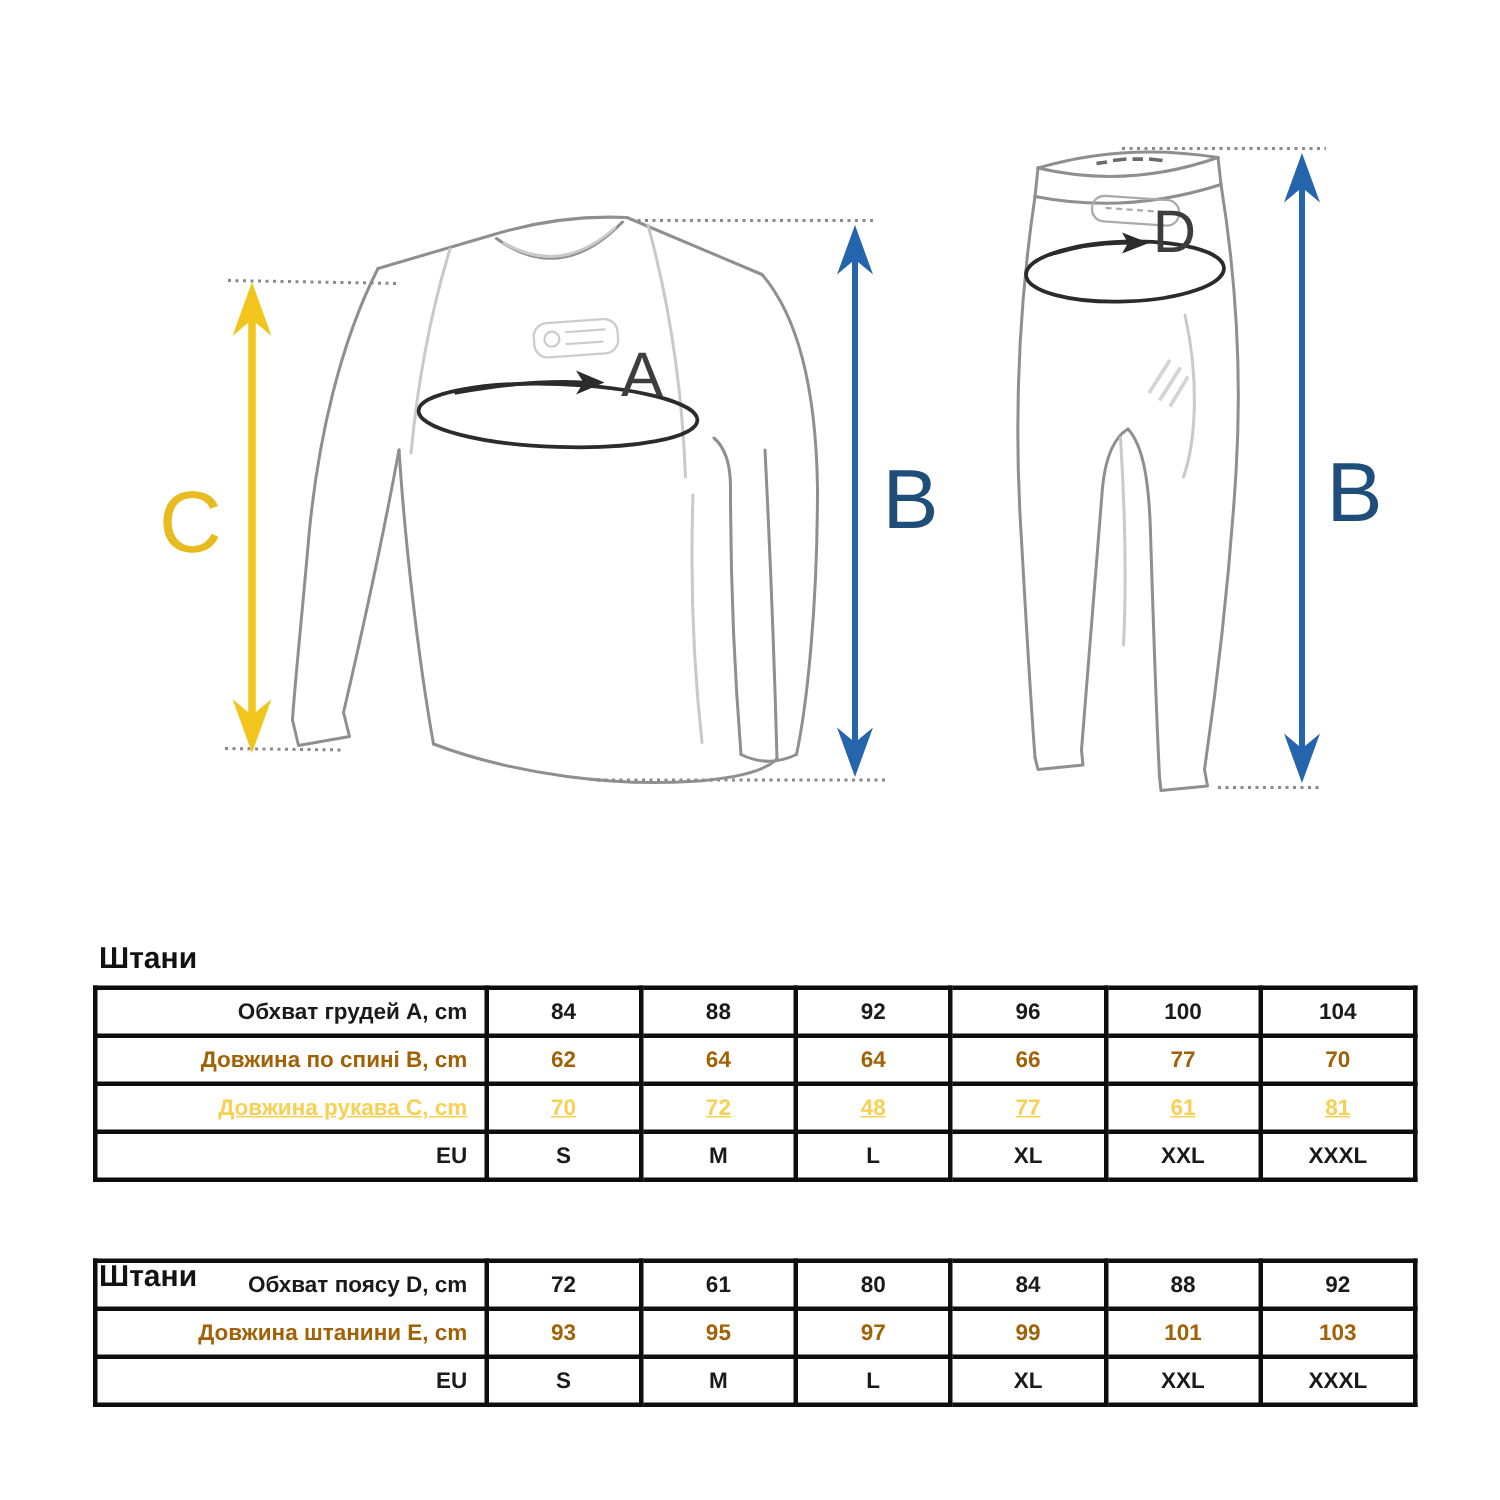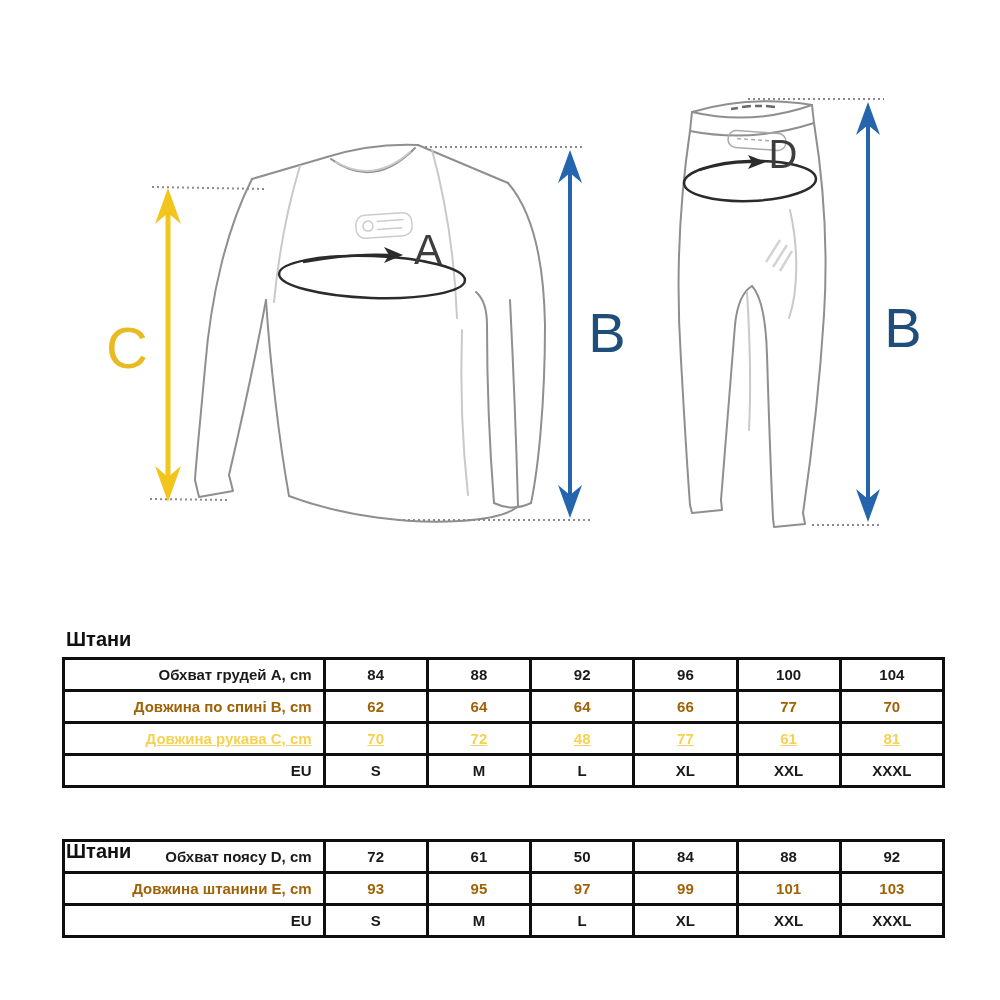--- a/index.html
+++ b/index.html
@@ -244,21 +244,21 @@
         <col class="c-val">
       <col class="c-val">
         <col class="c-val">
         <col class="c-val">
     </colgroup>
     <tbody>
       <tr>
         <td class="lbl">Обхват поясу D, cm</td>
         <td>72</td>
         <td>61</td>
-        <td>50</td>
+        <td>80</td>
         <td>84</td>
         <td>88</td>
         <td>92</td>
       </tr>
       <tr class="row-blue">
         <td class="lbl">Довжина штанини E, cm</td>
         <td>93</td>
         <td>95</td>
         <td>97</td>
         <td>99</td>

